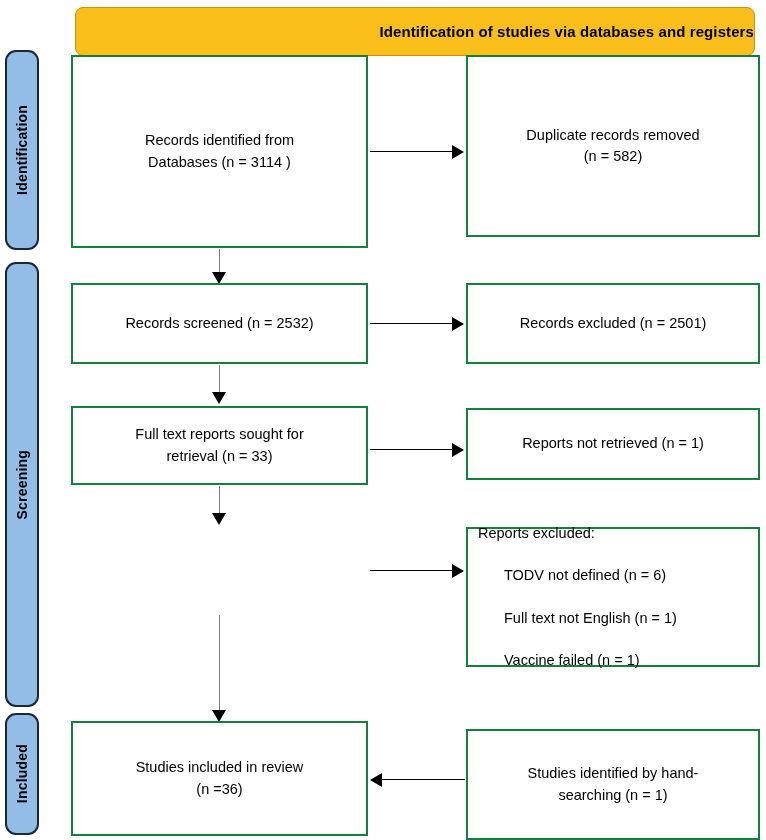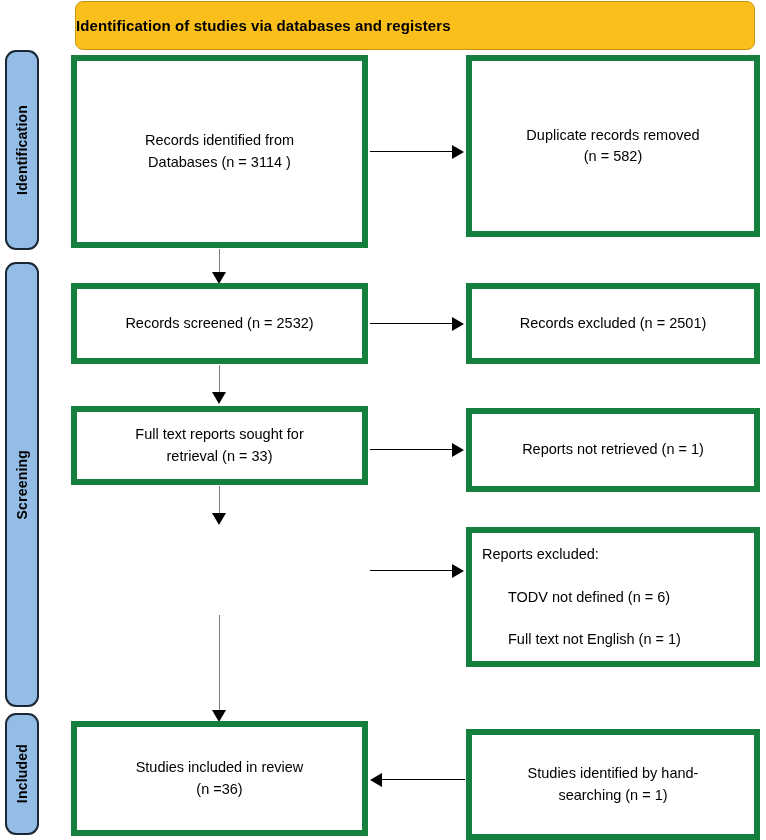--- a/index.html
+++ b/index.html
@@ -16,29 +16,29 @@
     width: 766px;
     height: 840px;
     background: #ffffff;
     overflow: hidden;
   }
 
   
   .banner {
     position: absolute;
     left: 75px;
-    top: 1px;
+    top: 7px;
     width: 680px;
     height: 49px;
     background: #FBBF1C;
     border: 1px solid #C79412;
     border-radius: 8px;
     display: flex;
     align-items: center;
-    justify-content: flex-start;
+    justify-content: flex-end;
     box-sizing: border-box;
   }
   .banner-text {
     font-size: 15px;
     font-weight: bold;
     color: #000;
     letter-spacing: 0.1px;
     white-space: nowrap;
   }
 
@@ -65,21 +65,21 @@
     letter-spacing: 0.2px;
   }
   #stage-identification { top: 50px;  height: 200px; }
   #stage-screening      { top: 262px; height: 445px; }
   #stage-included       { top: 713px; height: 122px; }
 
   
   .box {
     position: absolute;
     background: #ffffff;
-    border: 6px solid #15803d;
+    border: 2px solid #15803d;
     box-sizing: border-box;
     display: flex;
     align-items: center;
     justify-content: center;
     padding: 4px 10px;
   }
   .box-text {
     font-size: 14.5px;
     line-height: 1.45;
     text-align: center;
@@ -94,21 +94,21 @@
   
   #box-records-identified   { left: 71px; top: 55px;  width: 297px; height: 193px; }
   #box-records-screened     { left: 71px; top: 283px; width: 297px; height: 81px;  }
   #box-reports-sought       { left: 71px; top: 406px; width: 297px; height: 79px;  }
   #box-reports-assessed     { left: 71px; top: 526px; width: 297px; height: 88px;  }
   #box-studies-included     { left: 71px; top: 721px; width: 297px; height: 115px; }
 
   
   #box-duplicates-removed   { left: 466px; top: 55px;  width: 294px; height: 182px; }
   #box-records-excluded     { left: 466px; top: 283px; width: 294px; height: 81px;  }
-  #box-reports-not-retrieved{ left: 466px; top: 408px; width: 294px; height: 84px;  }
+  #box-reports-not-retrieved{ left: 466px; top: 408px; width: 294px; height: 72px;  }
   #box-reports-excluded     { left: 466px; top: 527px; width: 294px; height: 140px; }
   #box-hand-searching       { left: 466px; top: 729px; width: 294px; height: 111px; }
 
   
   .excl-title { display: block; }
   .excl-item  { display: block; padding-left: 26px; }
 
   
   .h-line {
     position: absolute;
@@ -221,20 +221,21 @@
   <div class="arrow-right" id="arr-h3"></div>
 
   <div class="v-line" id="conn-v3"></div>
   <div class="arrow-down" id="arr-v3"></div>
 
   <div class="box" id="box-reports-excluded">
     <span class="box-text left-align">
       <span class="excl-title">Reports excluded:</span>
       <span class="excl-item">TODV not defined (n = 6)</span>
       <span class="excl-item">Full text not English (n = 1)</span>
+      <span class="excl-item">Vaccine failed (n = 1)</span>
     </span>
   </div>
   <div class="h-line" id="conn-h4"></div>
   <div class="arrow-right" id="arr-h4"></div>
 
   <div class="v-line" id="conn-v4"></div>
   <div class="arrow-down" id="arr-v4"></div>
 
   <div class="box" id="box-studies-included">
     <span class="box-text">Studies included in review

